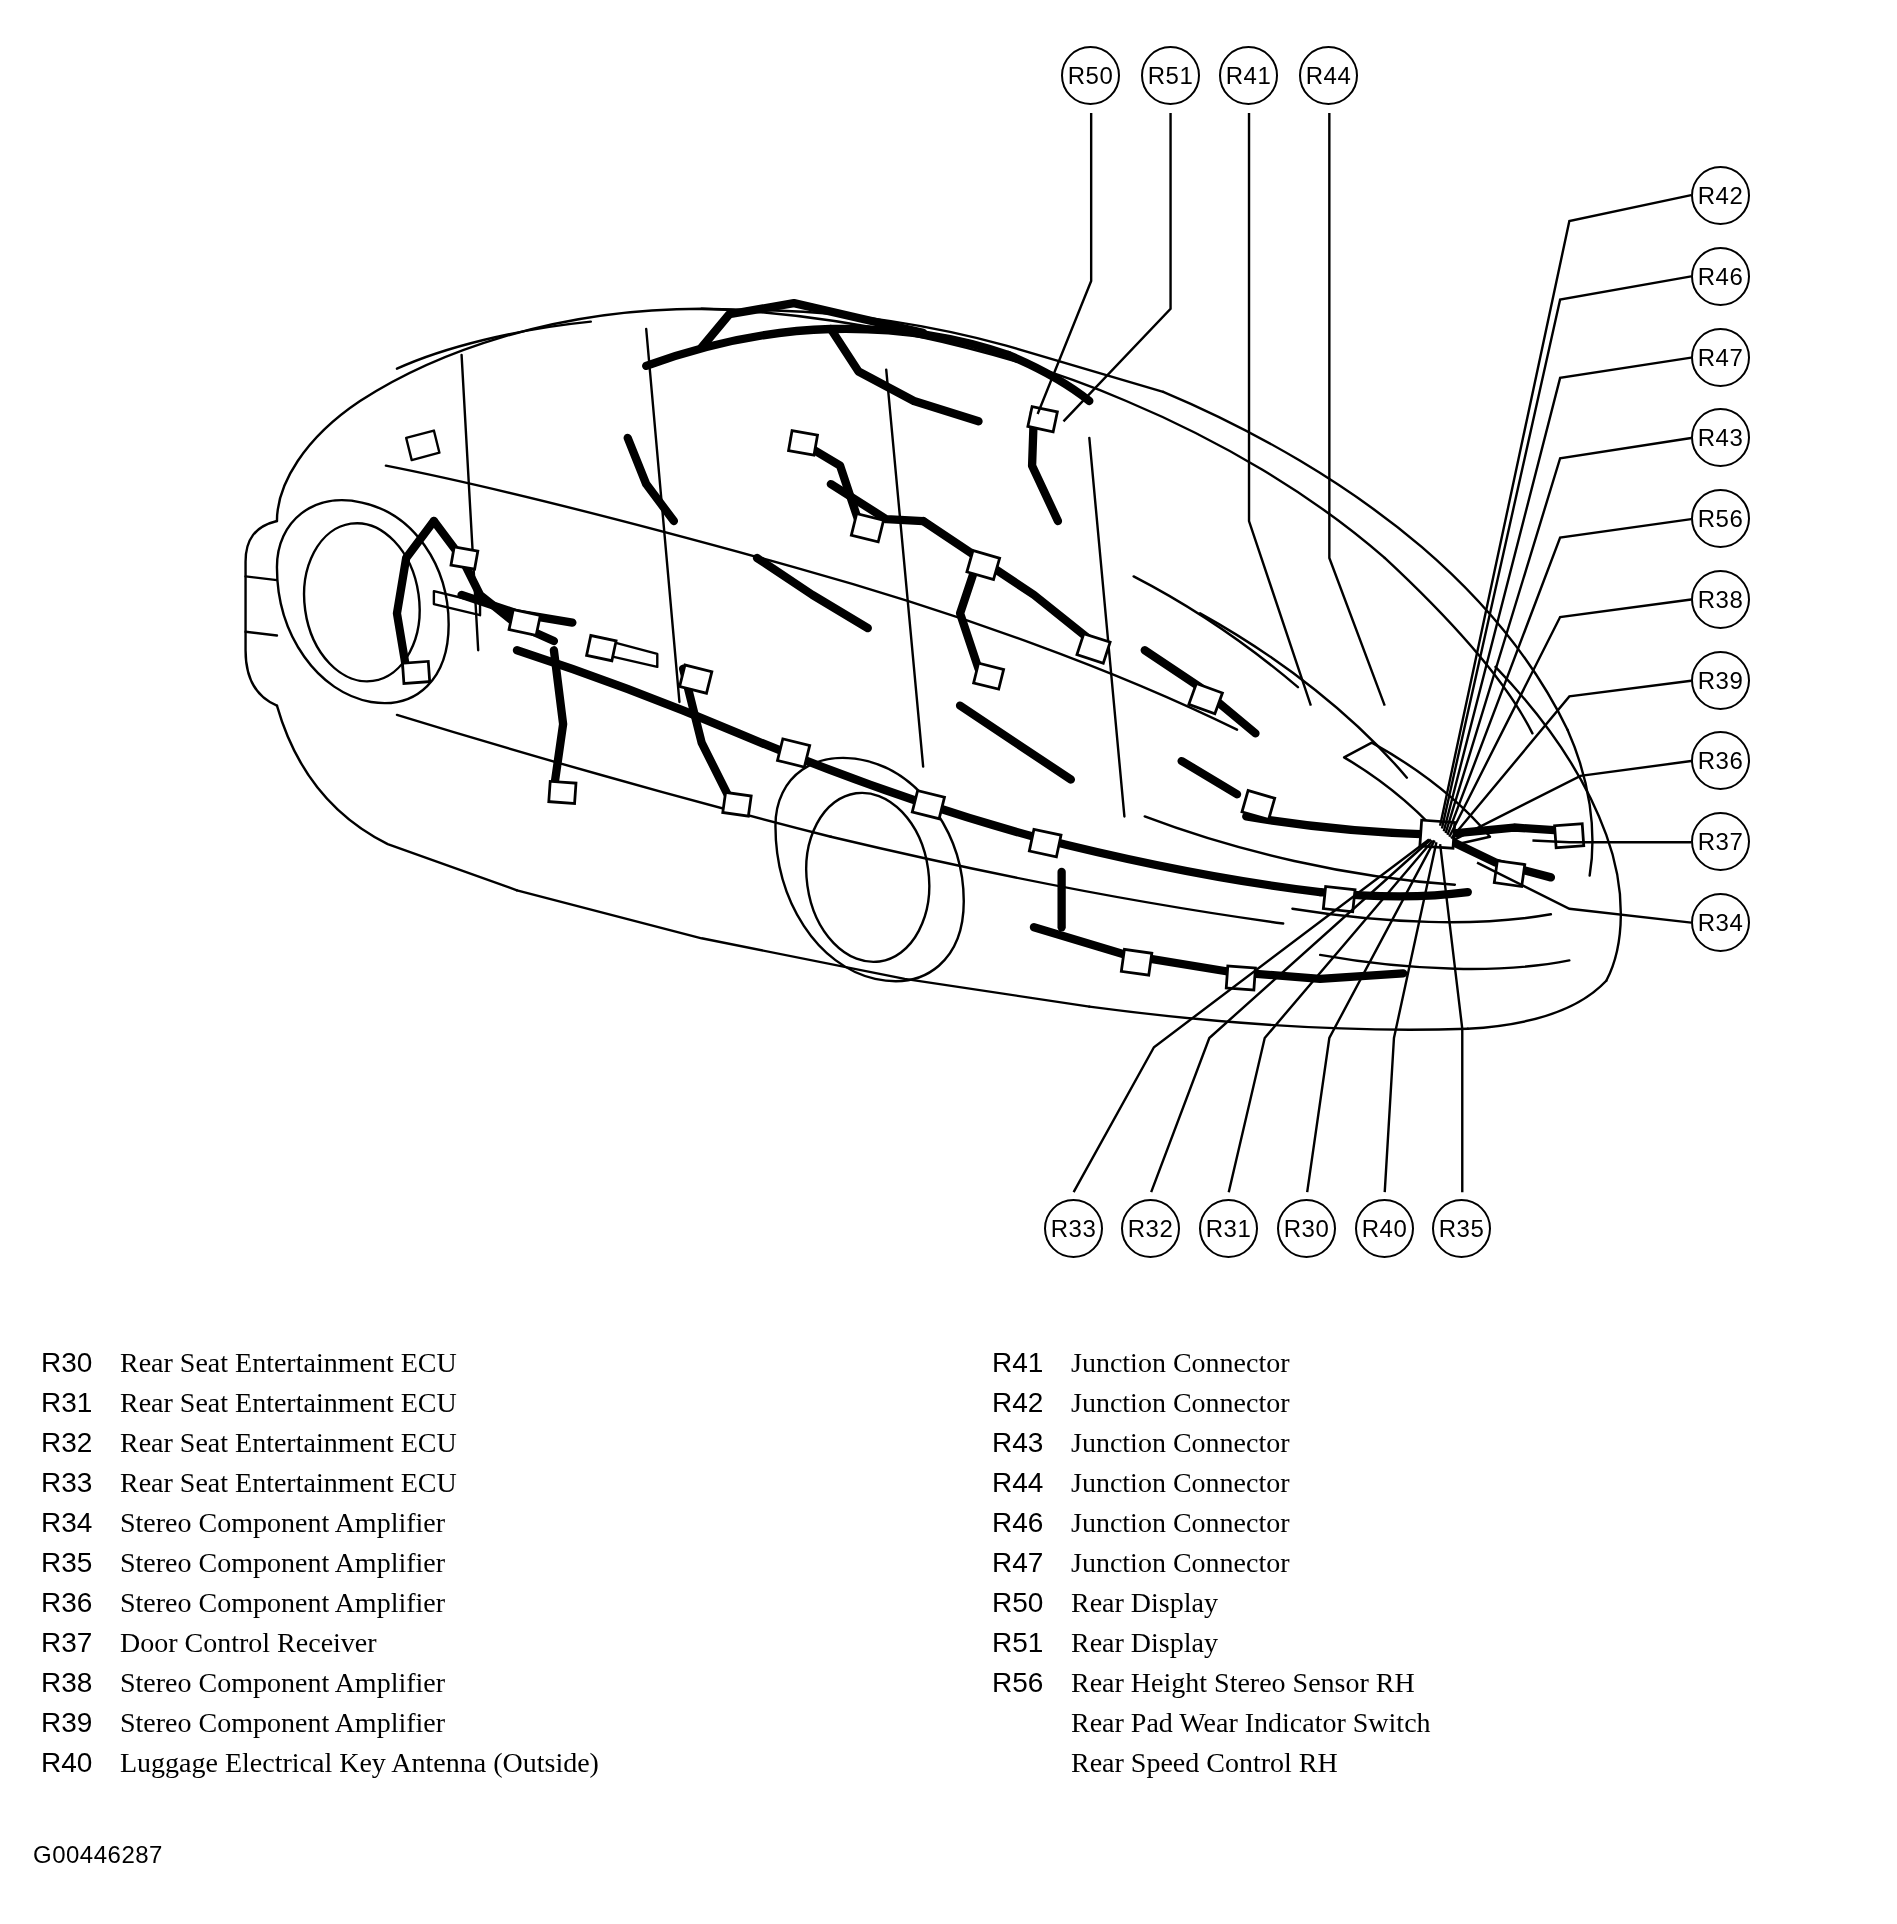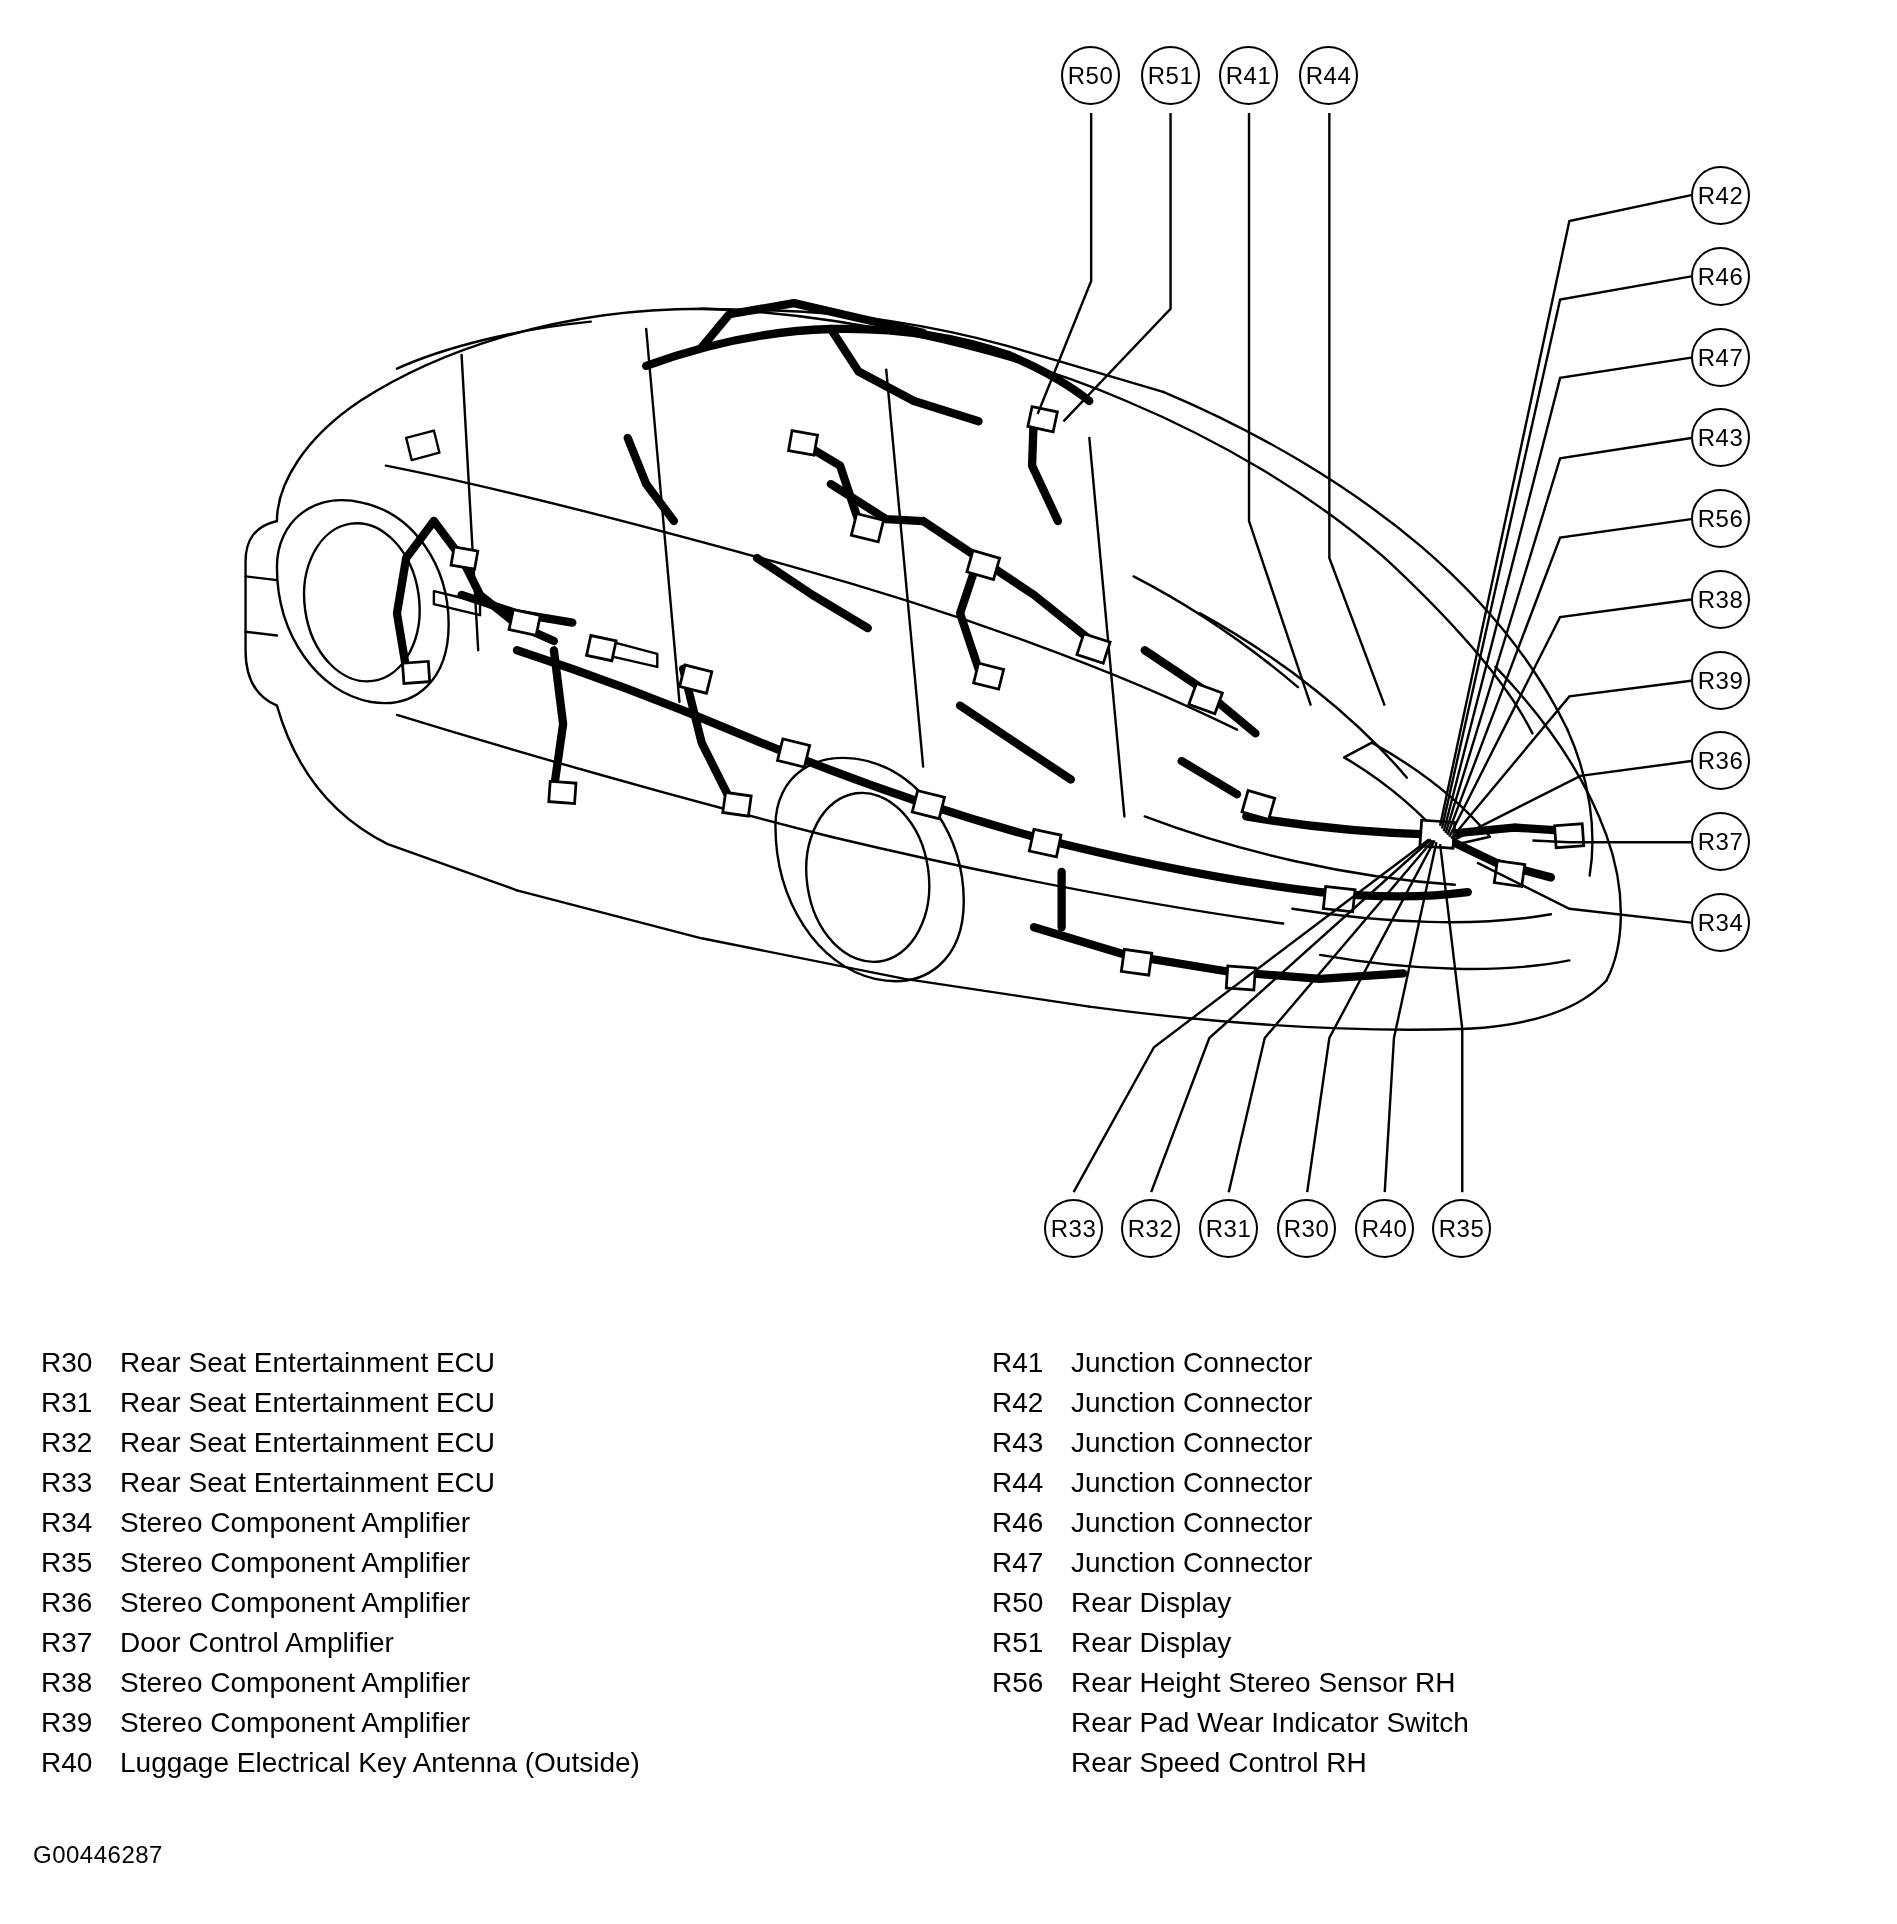--- a/index.html
+++ b/index.html
@@ -57,20 +57,21 @@
     font-size: 28px;
     white-space: nowrap;
   }
   .legend-code {
     width: 79px;
     flex: 0 0 79px;
     font-size: 28px;
   }
   .legend-label {
     font-size: 28px;
+    font-family: Liberation Serif, serif;
   }
   .legend-row.continuation .legend-code { visibility: hidden; }
   #figure-id {
     position: absolute;
     left: 33px;
     top: 1837px;
     font-size: 24px;
     letter-spacing: 0.5px;
   }
   svg.art { position: absolute; left: 0; top: 0; }
@@ -318,21 +319,21 @@
       <div class="legend-row">
         <span class="legend-code">R35</span>
         <span class="legend-label">Stereo Component Amplifier</span>
       </div>
       <div class="legend-row">
         <span class="legend-code">R36</span>
         <span class="legend-label">Stereo Component Amplifier</span>
       </div>
       <div class="legend-row">
         <span class="legend-code">R37</span>
-        <span class="legend-label">Door Control Amplifier</span>
+        <span class="legend-label">Door Control Receiver</span>
       </div>
       <div class="legend-row">
         <span class="legend-code">R38</span>
         <span class="legend-label">Stereo Component Amplifier</span>
       </div>
       <div class="legend-row">
         <span class="legend-code">R39</span>
         <span class="legend-label">Stereo Component Amplifier</span>
       </div>
       <div class="legend-row">

